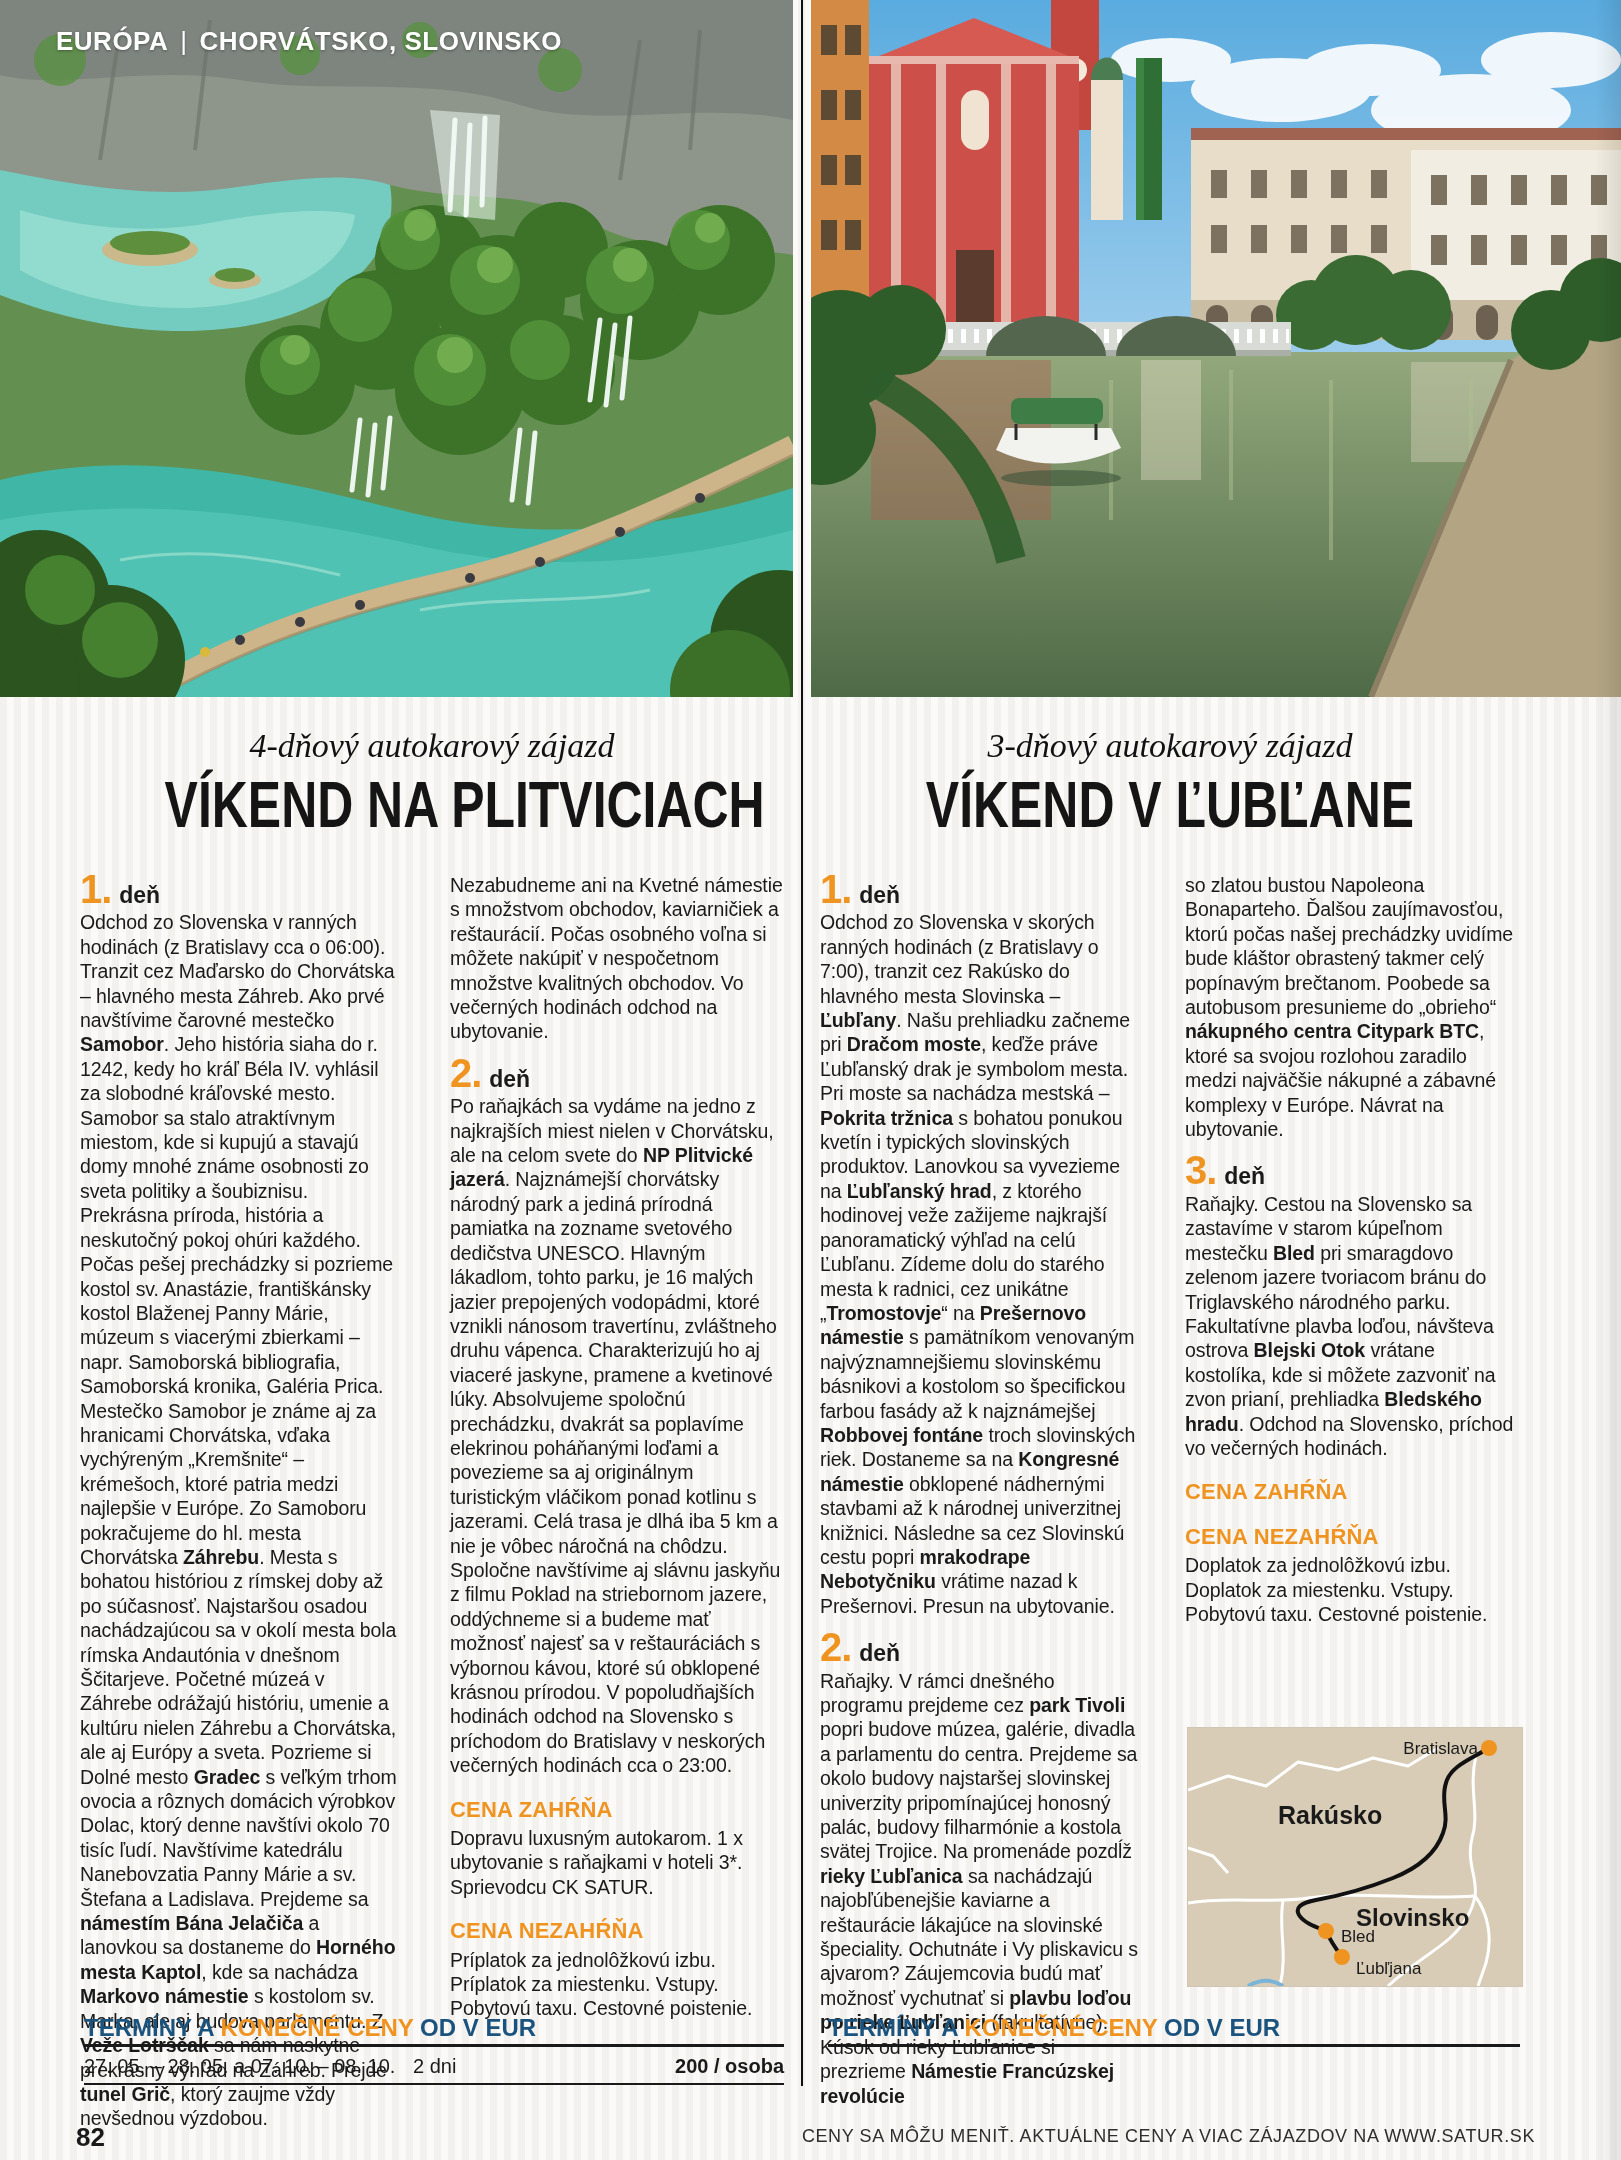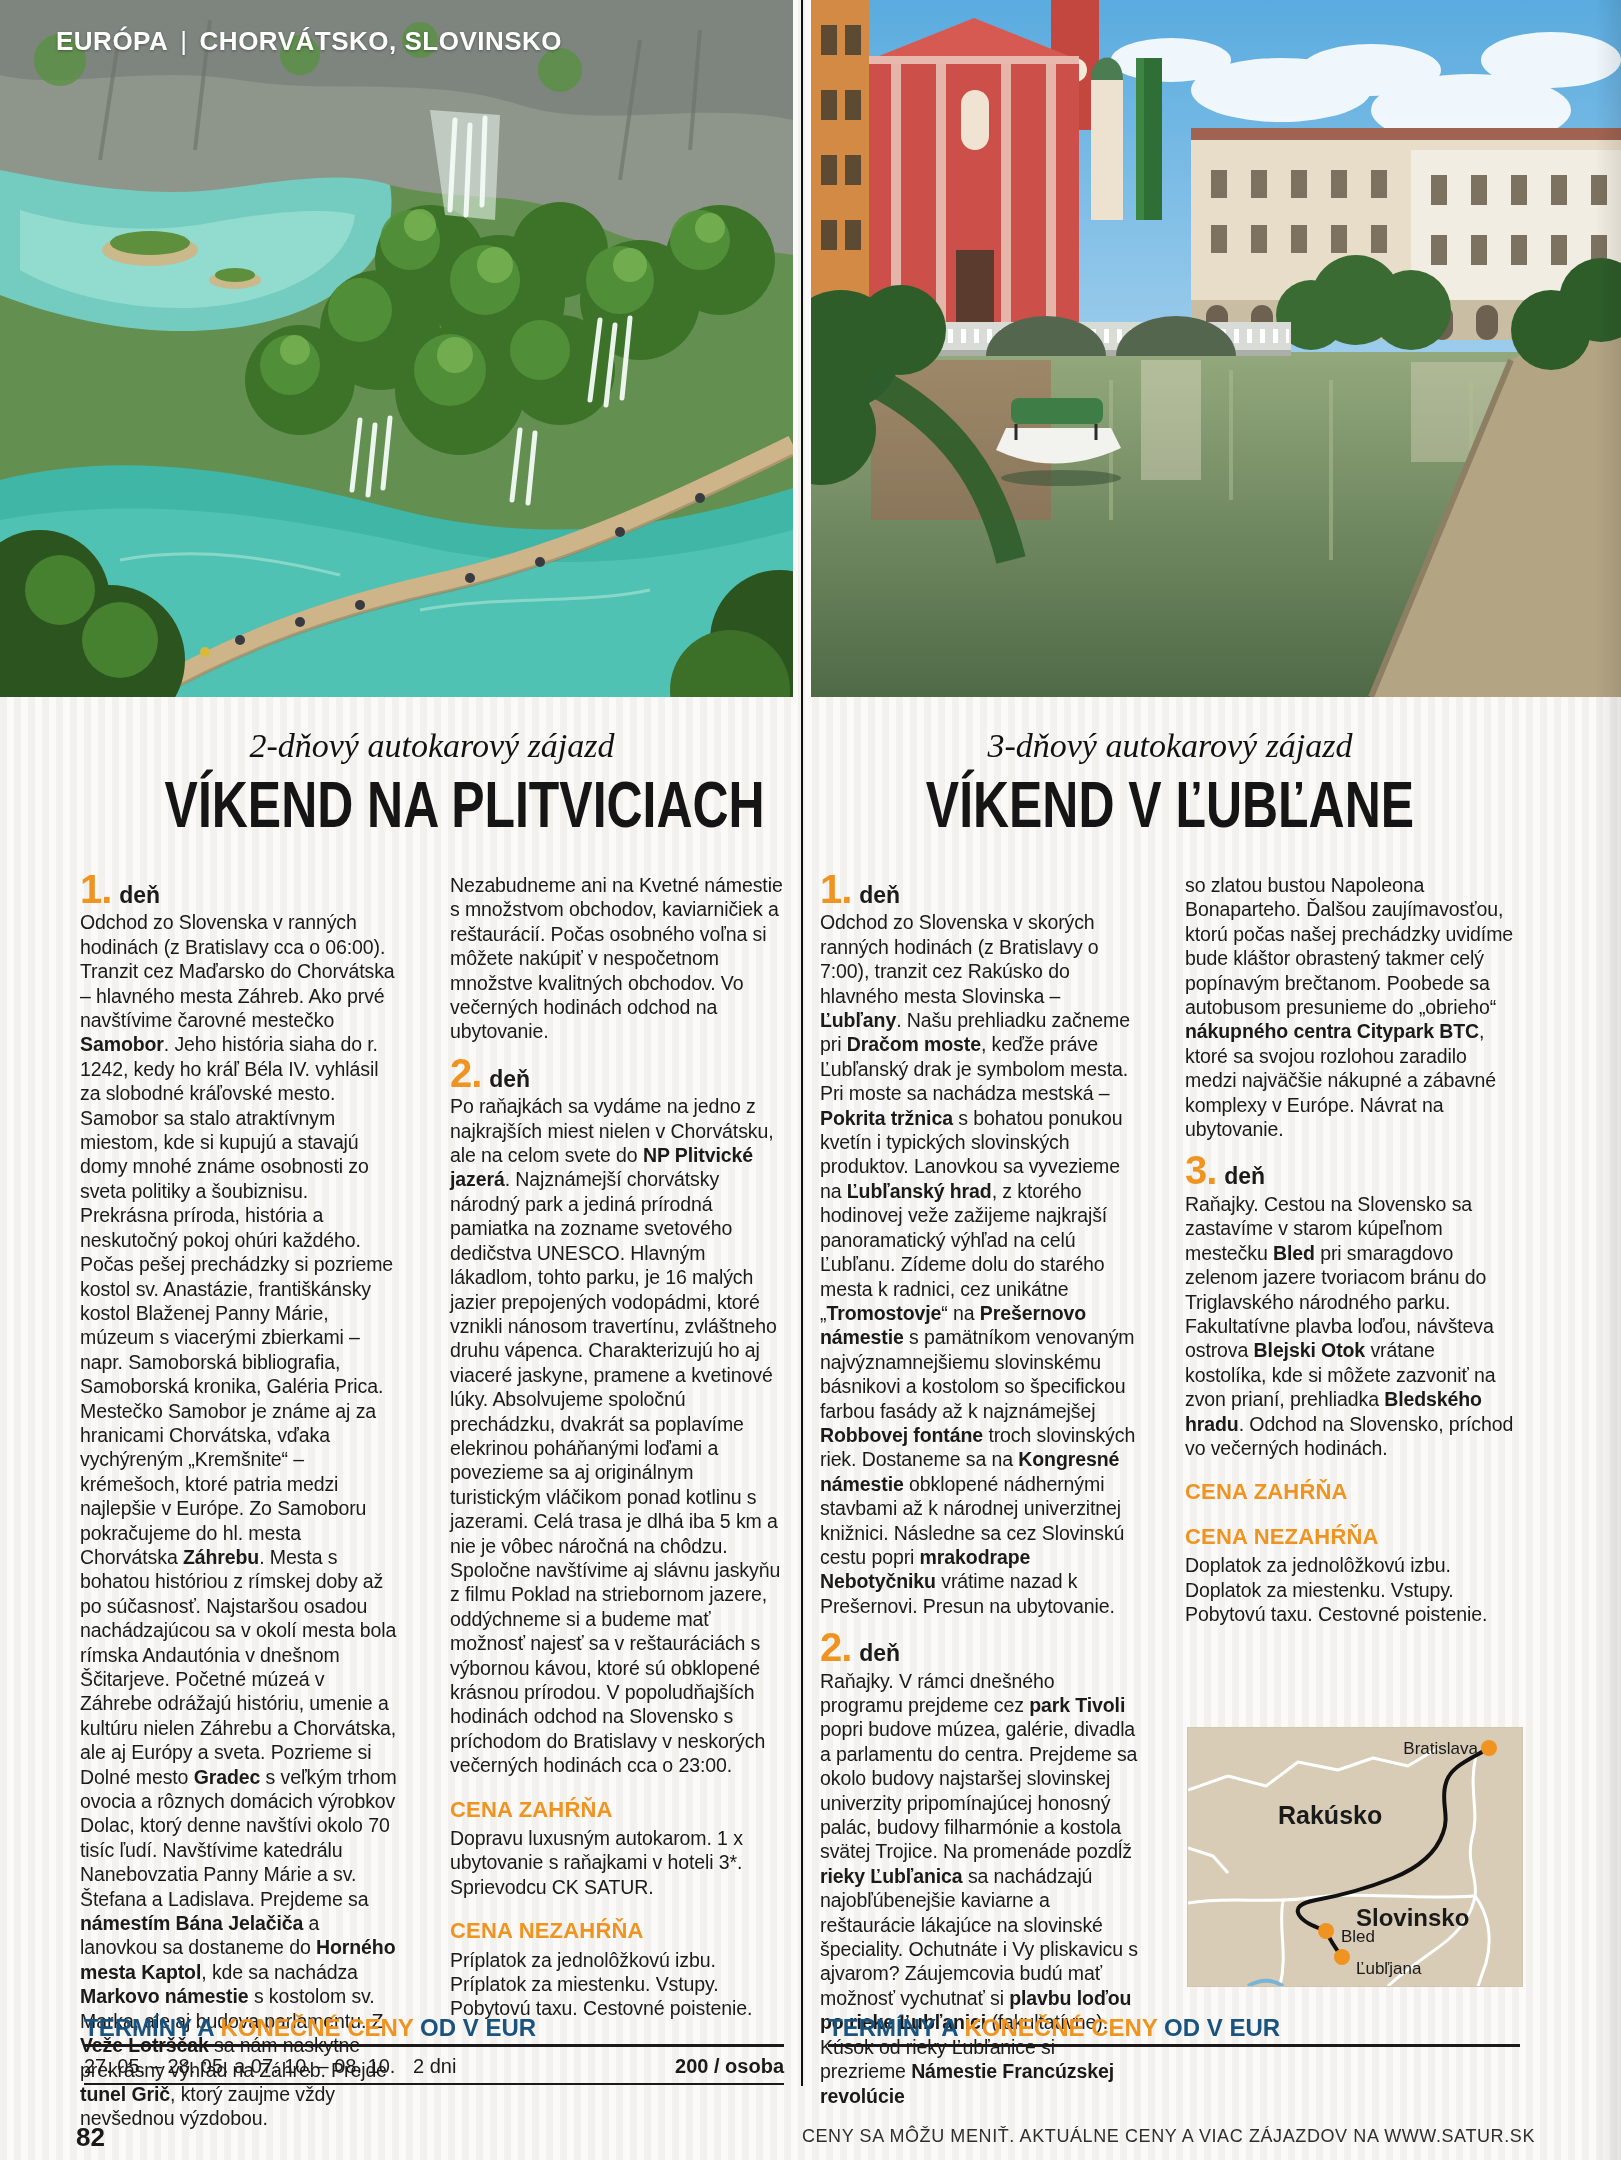--- a/index.html
+++ b/index.html
@@ -279,21 +279,21 @@
   </div>
 
   <div class="breadcrumb">
     <span>EURÓPA</span><span class="sep">|</span><span>CHORVÁTSKO, SLOVINSKO</span>
   </div>
 
   <div class="divider"></div>
   <div class="edge-shade"></div>
 
   <div class="article art-left">
-    <div class="subtitle">2-dňový autokarový zájazd</div>
+    <div class="subtitle">4-dňový autokarový zájazd</div>
     <div class="title"><span class="title-inner">VÍKEND NA PLITVICIACH</span></div>
     <div class="col col-a">
         <div class="day-heading">
           <span class="day-num" style="color: rgb(239, 148, 33);">1.</span>
           <span class="day-label">deň</span>
         </div>
         <p class="body-para"><span>Odchod zo Slovenska v ranných hodinách (z Bratislavy cca o 06:00). Tranzit cez Maďarsko do Chorvátska – hlavného mesta Záhreb. Ako prvé navštívime čarovné mestečko </span><b>Samobor</b><span>. Jeho história siaha do r. 1242, kedy ho kráľ Béla IV. vyhlásil za slobodné kráľovské mesto. Samobor sa stalo atraktívnym miestom, kde si kupujú a stavajú domy mnohé známe osobnosti zo sveta politiky a šoubiznisu. Prekrásna príroda, história a neskutočný pokoj ohúri každého. Počas pešej prechádzky si pozrieme kostol sv. Anastázie, františkánsky kostol Blaženej Panny Márie, múzeum s viacerými zbierkami – napr. Samoborská bibliografia, Samoborská kronika, Galéria Prica. Mestečko Samobor je známe aj za hranicami Chorvátska, vďaka vychýreným „Kremšnite“ – krémešoch, ktoré patria medzi najlepšie v Európe. Zo Samoboru pokračujeme do hl. mesta Chorvátska </span><b>Záhrebu</b><span>. Mesta s bohatou históriou z rímskej doby až po súčasnosť. Najstaršou osadou nachádzajúcou sa v okolí mesta bola rímska Andautónia v dnešnom Ščitarjeve. Početné múzeá v Záhrebe odrážajú históriu, umenie a kultúru nielen Záhrebu a Chorvátska, ale aj Európy a sveta. Pozrieme si Dolné mesto </span><b>Gradec</b><span> s veľkým trhom ovocia a rôznych domácich výrobkov Dolac, ktorý denne navštívi okolo 70 tisíc ľudí. Navštívime katedrálu Nanebovzatia Panny Márie a sv. Štefana a Ladislava. Prejdeme sa </span><b>námestím Bána Jelačiča</b><span> a lanovkou sa dostaneme do </span><b>Horného mesta Kaptol</b><span>, kde sa nachádza </span><b>Markovo námestie</b><span> s kostolom sv. Marka, ale aj budova parlamentu. Z </span><b>Veže Lotrščak</b><span> sa nám naskytne prekrásny výhľad na Záhreb. Prejde </span><b>tunel Grič</b><span>, ktorý zaujme vždy nevšednou výzdobou.</span></p>
       </div>
     <div class="col col-b">
         <p class="body-para"><span>Nezabudneme ani na Kvetné námestie s množstvom obchodov, kaviarničiek a reštaurácií. Počas osobného voľna si môžete nakúpiť v nespočetnom množstve kvalitných obchodov. Vo večerných hodinách odchod na ubytovanie.</span></p>

